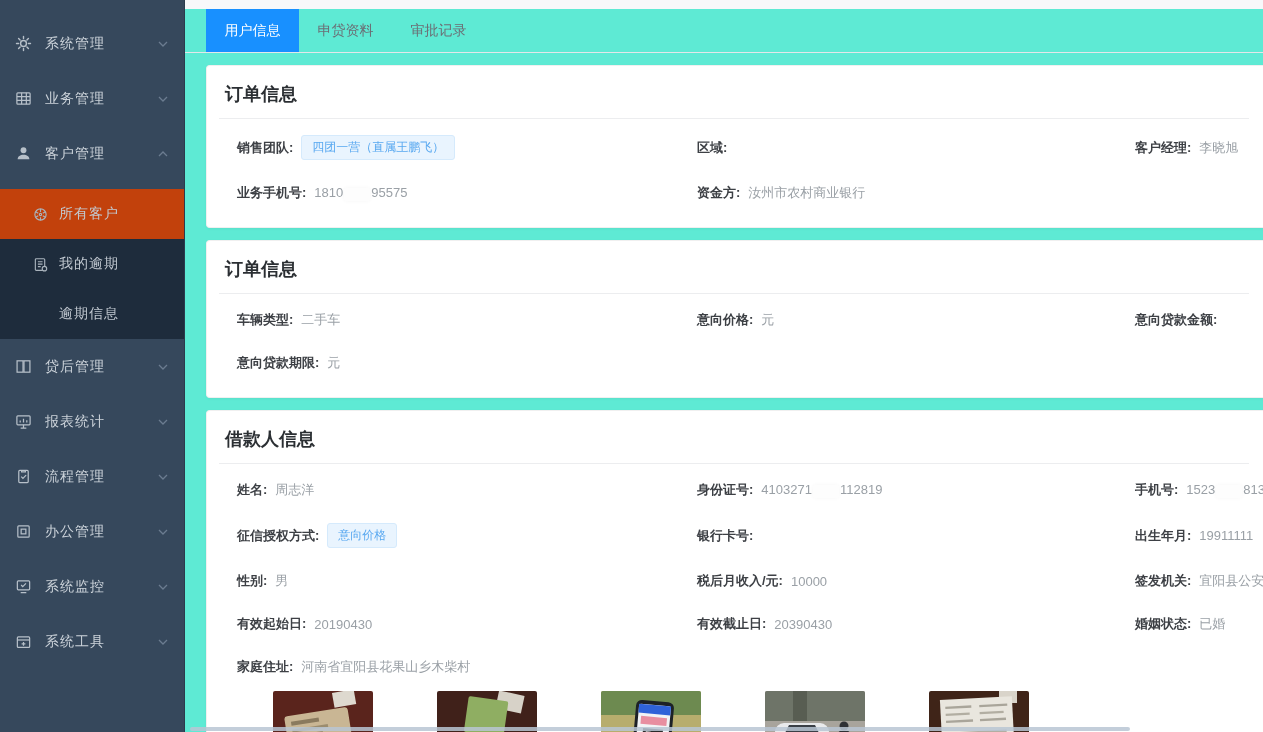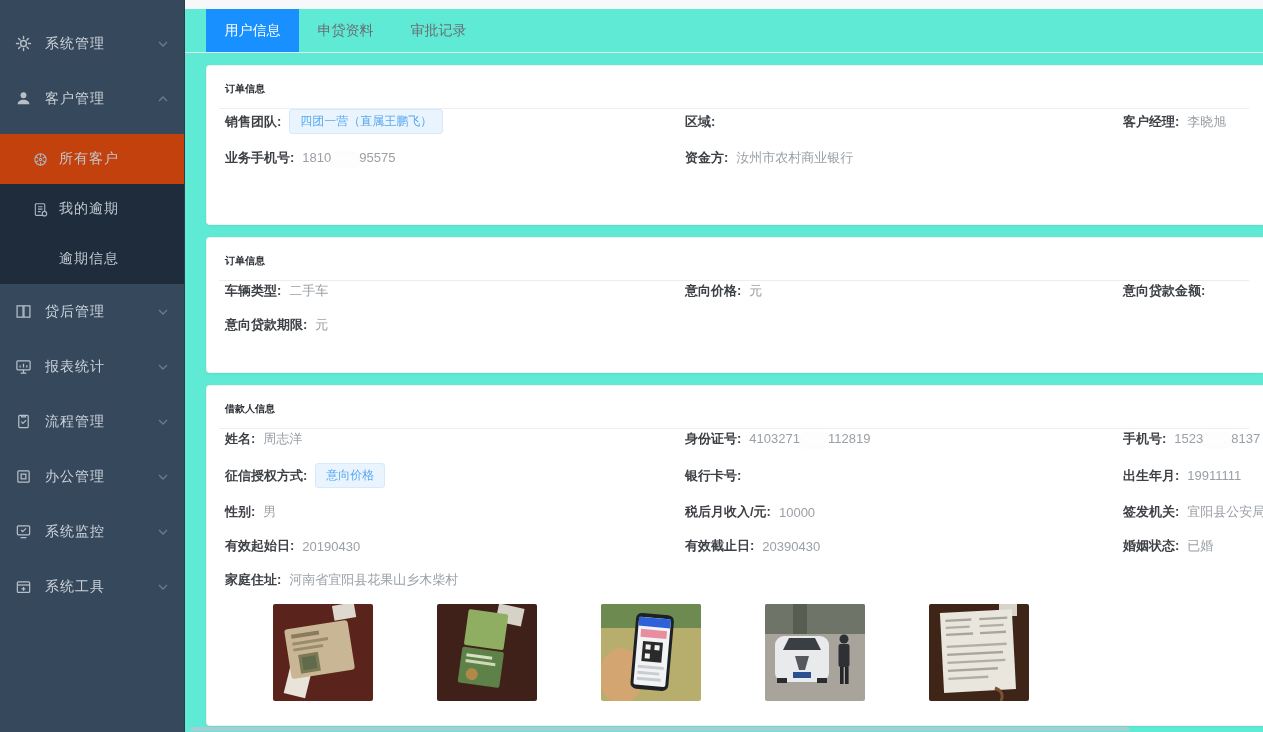--- a/index.html
+++ b/index.html
@@ -28,24 +28,24 @@
   .main { flex:1; position:relative; background:#5eead4; min-width:0; }
   .topstrip { height:9px; background:#f7f8fa; }
   .tabbar { height:44px; display:flex; padding-left:21px; border-bottom:1px solid #e4e7ea; }
   .tab { width:93px; display:flex; align-items:center; justify-content:center;
          font-size:14px; color:#6b6f75; cursor:pointer; }
   .tab.active { background:#1890ff; color:#fff; }
 
   .card { margin:12px 0 0 21px; background:#fff; border:1px solid #f0f0f0;
           border-right:none; border-radius:4px 0 0 4px;
           box-shadow:0 1px 3px rgba(0,0,0,.05); padding:16px 14px 24px 12px; }
-  .card-title { font-size:10px; font-weight:bold; color:#2b2f33;
-                padding:0 0 12px 6px; border-bottom:1px solid #ecedef; margin-bottom:0; }
-  .fields { display:grid; grid-template-columns:460px 438px 1fr; row-gap:14px;
-            padding-left:6px; }
+  .card-title { font-size:18px; font-weight:bold; color:#2b2f33;
+                padding:0 0 12px 6px; border-bottom:1px solid #ecedef; margin-bottom:16px; }
+  .fields { display:grid; grid-template-columns:460px 438px 1fr; row-gap:23px;
+            padding-left:6px;margin-left:12px; }
   .field { display:flex; align-items:center; min-height:20px; font-size:13px; }
   .flabel { font-weight:bold; color:#3d4045; margin-right:8px; white-space:nowrap; }
   .fvalue { color:#9aa0a6; white-space:nowrap; }
   .redact { display:inline-block; width:26px; height:13px; background:#fdfdfd;
             border-radius:2px; vertical-align:middle; margin:0 1px;
             box-shadow:0 0 4px rgba(0,0,0,.04); }
   .tag { background:#e9f4fe; color:#58a8f0; border:1px solid #d5eafc; border-radius:3px;
          padding:3px 10px; font-size:12px; white-space:nowrap; cursor:pointer; }
   #card-order1 { min-height:160px; }
   #card-order2 { min-height:136px; }
@@ -73,20 +73,34 @@
             </svg>
         </span>
         <span class="slabel">系统管理</span>
         <span class="chev">
             <svg class="ic" viewBox="0 0 10 6" fill="none" stroke="currentColor" stroke-width="1.3">
               <polyline points="1,1 5,5 9,1"></polyline>
             </svg>
           </span>
       </div>
 
+      <div class="side-item">
+        <span class="sicon">
+          <svg class="ic" viewBox="0 0 18 18" fill="none" stroke="currentColor" stroke-width="1.3">
+              <rect x="2" y="3" width="14" height="12" rx="1"></rect>
+              <path d="M2 7h14M2 11h14M7 3v12M12 3v12"></path>
+            </svg>
+        </span>
+        <span class="slabel">业务管理</span>
+        <span class="chev">
+            <svg class="ic" viewBox="0 0 10 6" fill="none" stroke="currentColor" stroke-width="1.3">
+              <polyline points="1,1 5,5 9,1"></polyline>
+            </svg>
+          </span>
+      </div>
 
       <div class="side-item">
         <span class="sicon">
           <svg class="ic" viewBox="0 0 18 18" fill="currentColor">
               <circle cx="9" cy="5.6" r="3.1"></circle>
               <path d="M2.8 15.2c0-3.2 2.8-4.8 6.2-4.8s6.2 1.6 6.2 4.8z"></path>
             </svg>
         </span>
         <span class="slabel">客户管理</span>
         <span class="chev up">

